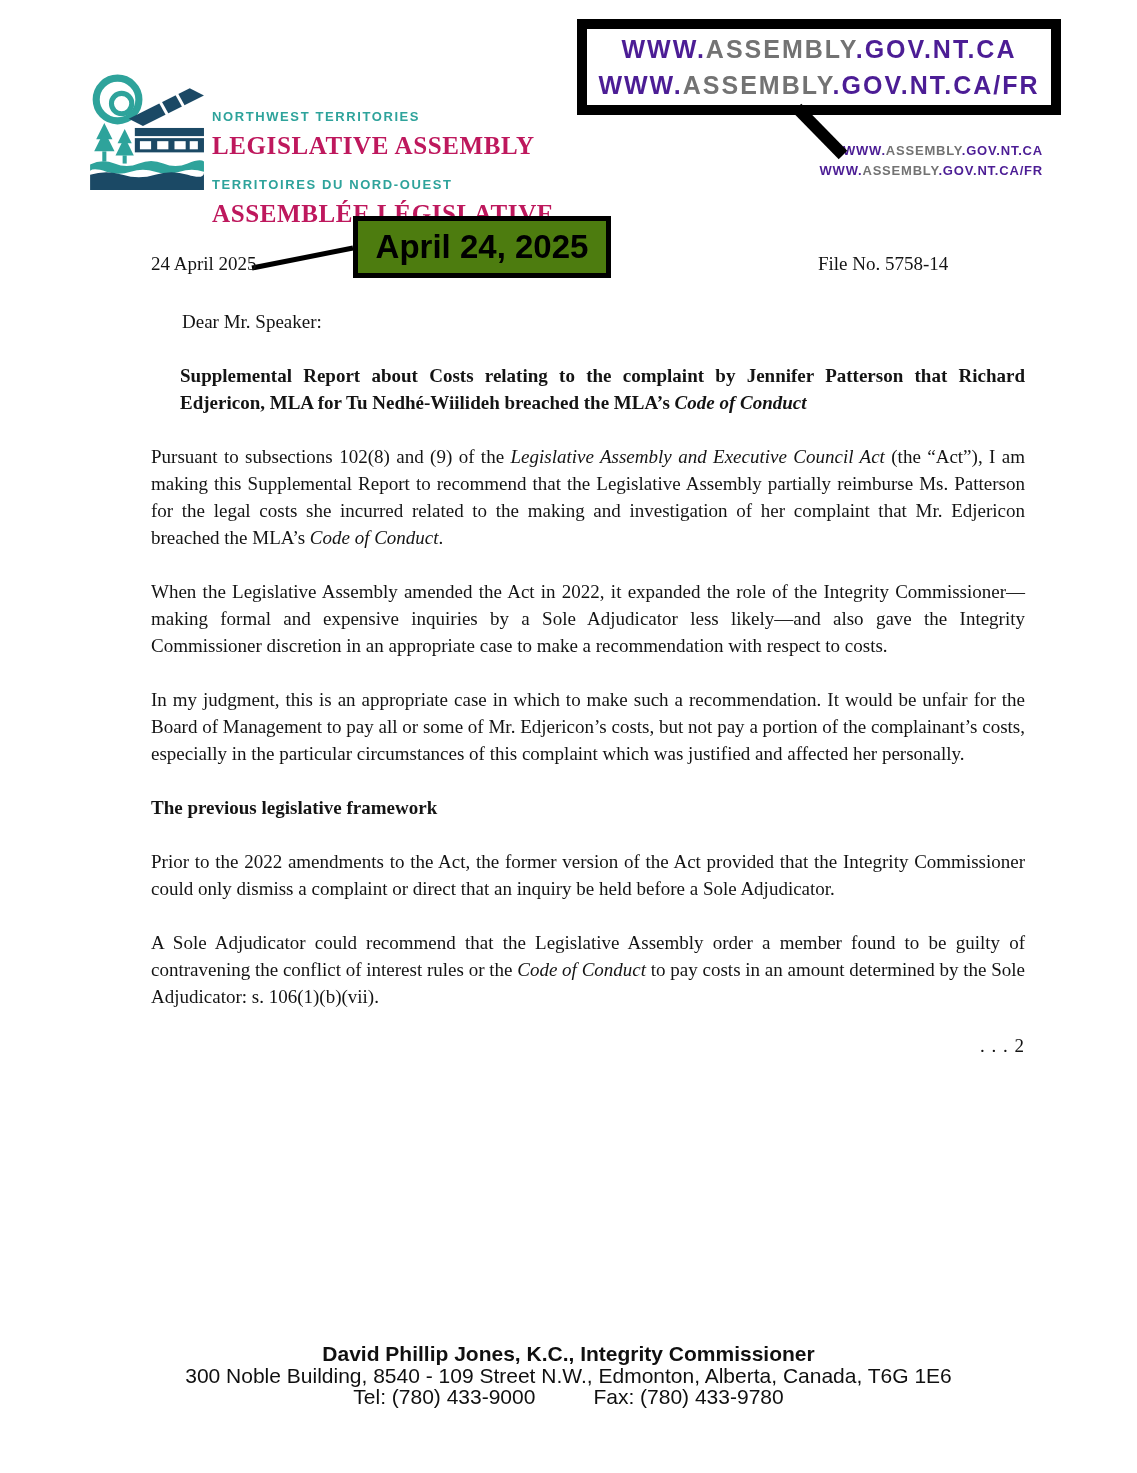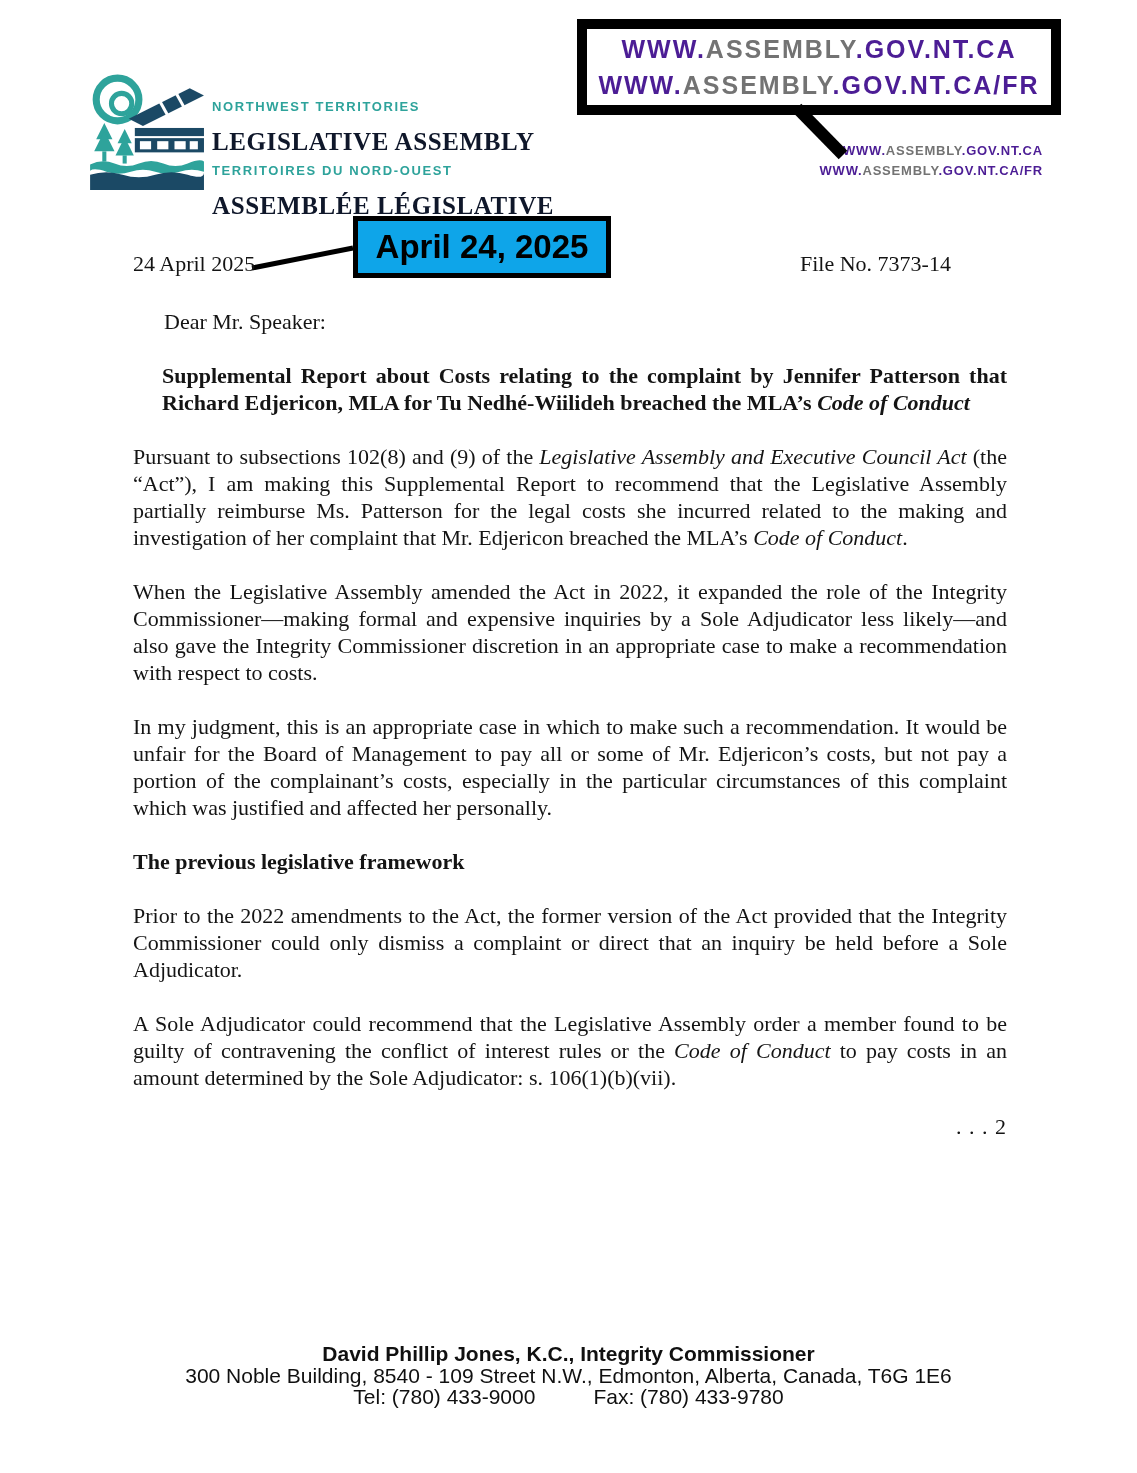--- a/index.html
+++ b/index.html
@@ -7,25 +7,25 @@
     position:relative; width:1137px; height:1473px; background:#ffffff;
     font-family:"Liberation Serif", serif; color:#141414; overflow:hidden;
     margin:0 auto;
   }
 
   
   .logo-mark { position:absolute; left:84px; top:70px; width:122px; height:120px; }
   .logo-text { position:absolute; left:212px; top:90px; line-height:1; }
   .lt-small {
     font-family:"Liberation Sans", sans-serif; font-weight:700;
-    font-size:13px; letter-spacing:1.6px; color:#2EA39B; margin-top:10px;
+    font-size:13px; letter-spacing:1.6px; color:#2EA39B; margin-top:20px;
   }
   .lt-large {
     font-family:"Liberation Serif", serif; font-weight:600;
-    font-size:25px; letter-spacing:0.6px; color:#0f172a; margin-top:16px;
+    font-size:25px; letter-spacing:0.6px; color:#be185d; margin-top:10px;
   }
 
   
   .url-box {
     position:absolute; left:577px; top:19px; width:484px; height:96px;
     border:10px solid #000; box-sizing:border-box; background:#fff;
     display:flex; flex-direction:column; justify-content:center; align-items:center;
     font-family:"Liberation Sans", sans-serif; font-weight:700;
     font-size:25px; letter-spacing:2px; line-height:1.45; white-space:nowrap;
   }
@@ -33,29 +33,29 @@
     position:absolute; right:94px; top:141px; text-align:right;
     font-family:"Liberation Sans", sans-serif; font-weight:700;
     font-size:13px; letter-spacing:0.8px; line-height:1.55; white-space:nowrap;
   }
   .url-dark { color:#4c1d95; }
   .url-teal { color:#737373;text-align:center; }
 
   
   .date-box {
     position:absolute; left:353px; top:216px; width:258px; height:62px;
-    border:5px solid #000; box-sizing:border-box; background:#0ea5e9;
+    border:5px solid #000; box-sizing:border-box; background:#4d7c0f;
     display:flex; align-items:center; justify-content:center;
     font-family:"Liberation Sans", sans-serif; font-weight:700; font-size:33px; color:#000;
   }
 
   .overlay { position:absolute; left:0; top:0; pointer-events:none; }
 
   
-  .main { position:absolute; left:133px; top:250px; width:874px; font-size:22px; line-height:27px; }
+  .main { position:absolute; left:151px; top:250px; width:874px; font-size:19px; line-height:27px; }
   .row2 { display:grid; grid-template-columns:667px auto; align-items:start; }
   .addr-row { margin-top:37px; }
   .salutation { margin-top:31px;margin-left:31px; }
   .subject { margin-top:27px; font-weight:700; text-align:justify;margin-left:29px; }
   p.body { margin:27px 0 0 0; text-align:justify; }
   .heading { margin-top:27px; font-weight:700; }
   .it { font-style:italic; }
   .page-marker { margin-top:22px; text-align:right; letter-spacing:1px; }
 
   
@@ -116,21 +116,21 @@
 
   <svg class="overlay" width="1137" height="1473">
     <line x1="797" y1="108" x2="843" y2="155" stroke="#000000" stroke-width="12"></line>
     <line x1="252" y1="268" x2="353" y2="248" stroke="#000000" stroke-width="5"></line>
   </svg>
 
   <div class="main">
 
     <div class="row2">
       <span>24 April 2025</span>
-      <span>File No. 7373-14</span>
+      <span>File No. 5758-14</span>
     </div>
 
 
     <div class="salutation">Dear Mr. Speaker:</div>
 
     <div class="subject"><span>Supplemental Report about Costs relating to the complaint by Jennifer Patterson that Richard Edjericon, MLA for Tu Nedhé-Wiilideh breached the MLA’s </span><span class="it">Code of Conduct</span></div>
 
     <p class="body"><span>Pursuant to subsections 102(8) and (9) of the </span><span class="it">Legislative Assembly and Executive Council Act</span><span> (the “Act”), I am making this Supplemental Report to recommend that the Legislative Assembly partially reimburse Ms. Patterson for the legal costs she incurred related to the making and investigation of her complaint that Mr. Edjericon breached the MLA’s </span><span class="it">Code of Conduct</span><span>.</span></p>
     <p class="body"><span>When the Legislative Assembly amended the Act in 2022, it expanded the role of the Integrity Commissioner—making formal and expensive inquiries by a Sole Adjudicator less likely—and also gave the Integrity Commissioner discretion in an appropriate case to make a recommendation with respect to costs.</span></p>
     <p class="body"><span>In my judgment, this is an appropriate case in which to make such a recommendation.  It would be unfair for the Board of Management to pay all or some of Mr. Edjericon’s costs, but not pay a portion of the complainant’s costs, especially in the particular circumstances of this complaint which was justified and affected her personally.</span></p>

